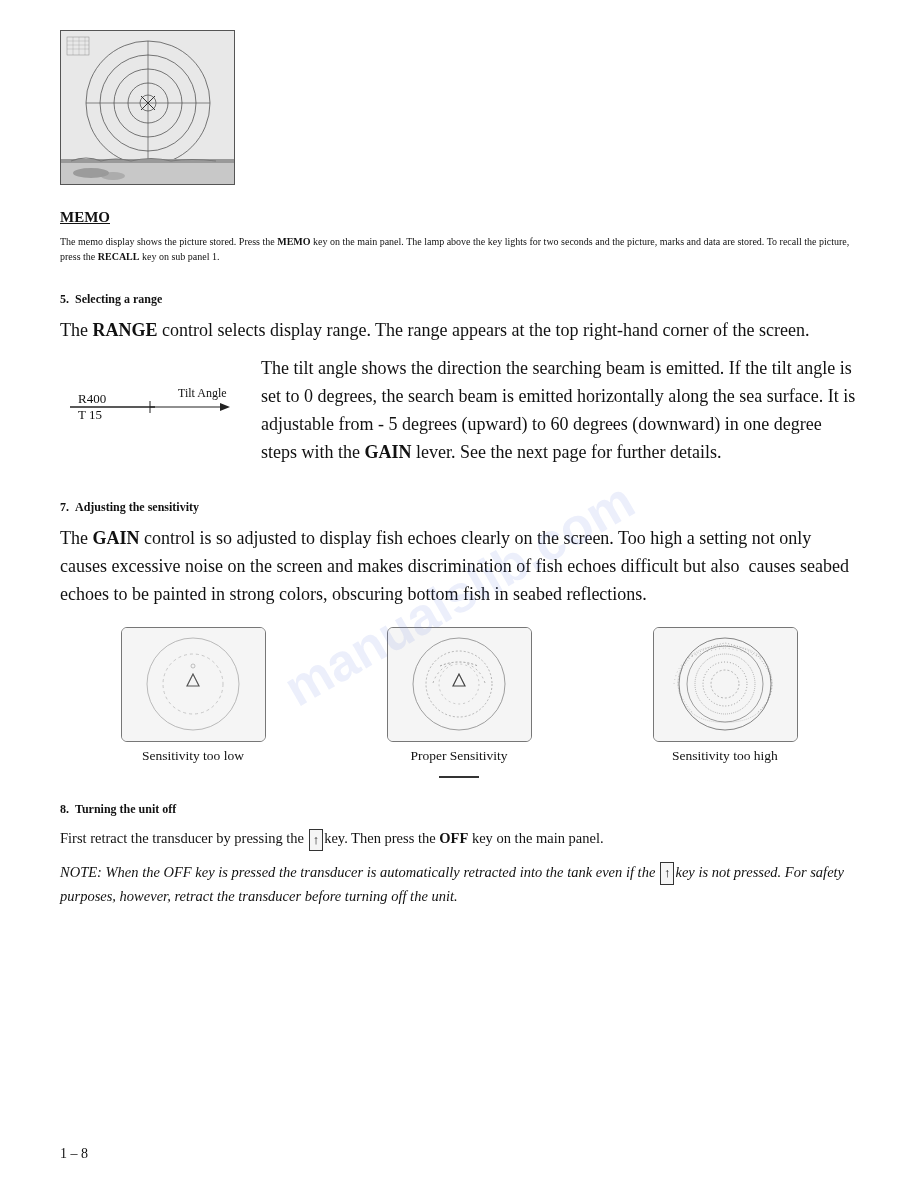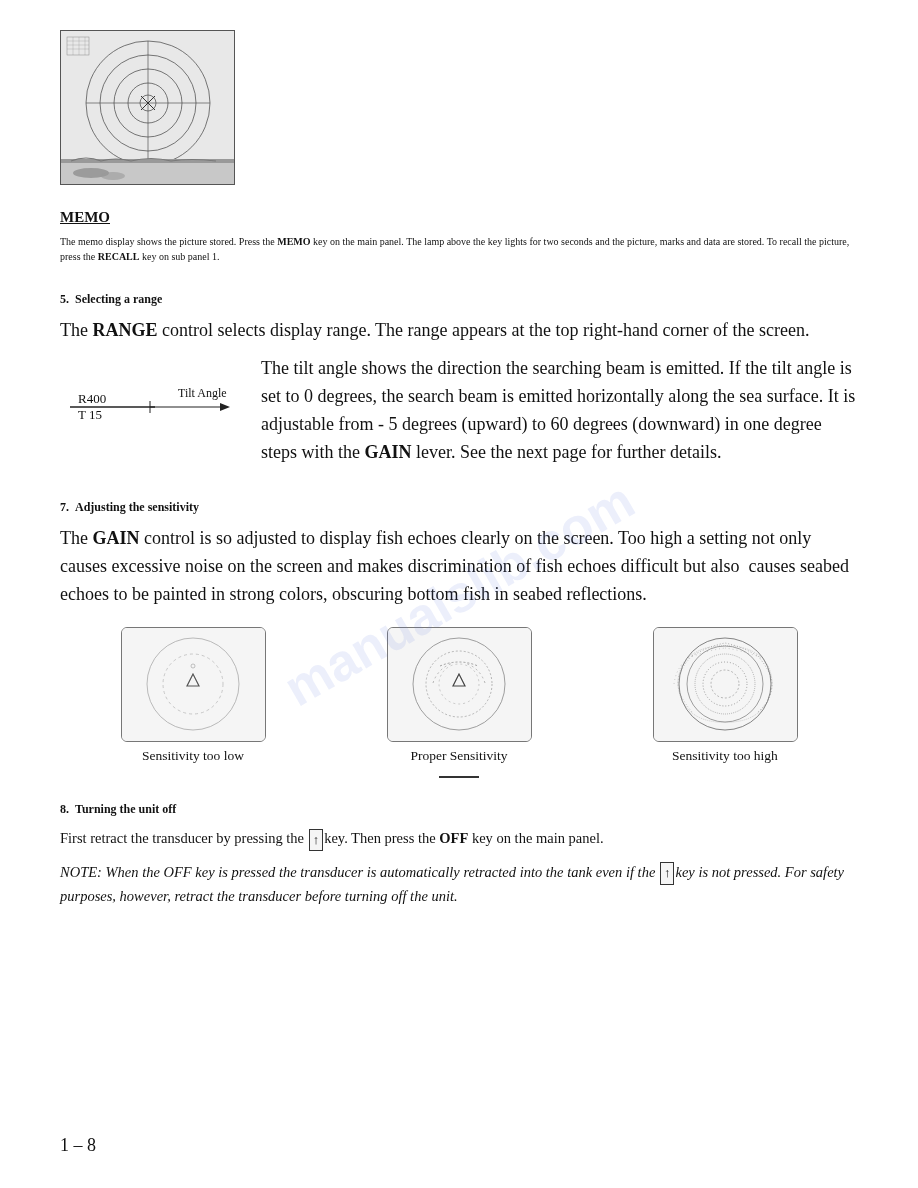--- a/index.html
+++ b/index.html
@@ -152,23 +152,23 @@
       font-size: 13px;
       vertical-align: middle;
       background: #f5f5f5;
       margin: 0 1px;
       font-style: normal;
     }
 
     
     .page-number {
       position: absolute;
-      bottom: 32px;
+      bottom: 26px;
       left: 60px;
-      font-size: 18px;
+      font-size: 14px;
     }
 
     
     .watermark {
       position: absolute;
       top: 50%;
       left: 50%;
       transform: translate(-50%, -50%) rotate(-30deg);
       font-size: 52px;
       color: rgba(100, 120, 220, 0.12);

